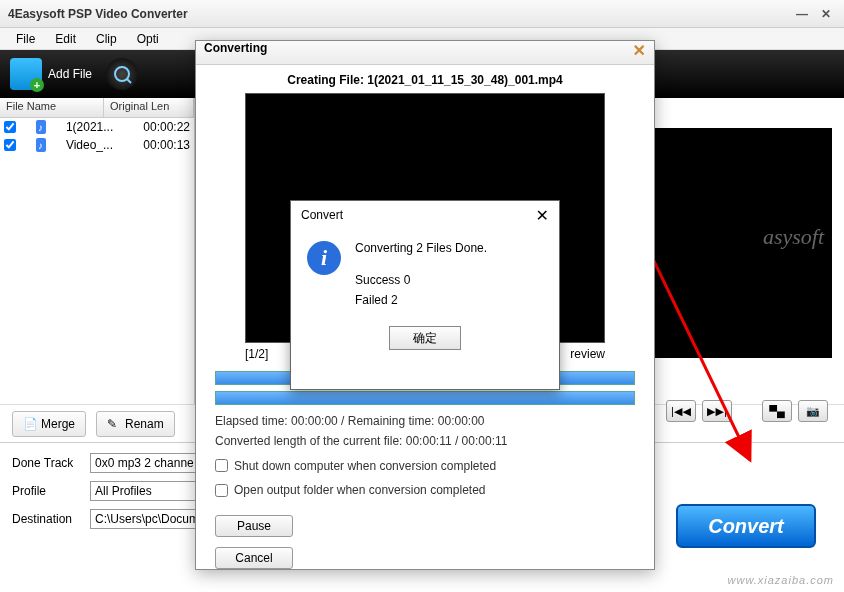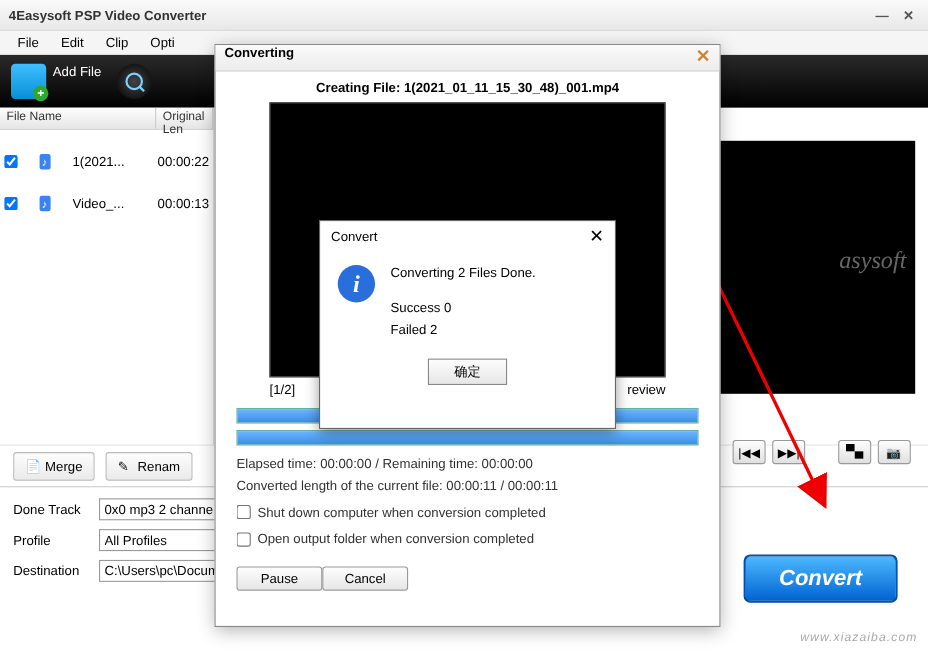--- a/index.html
+++ b/index.html
@@ -7,31 +7,31 @@
 
 .titlebar { height: 28px; background: linear-gradient(#fafafa, #e8e8e8); border-bottom: 1px solid #ccc; display: flex; align-items: center; padding: 0 8px; }
 .titlebar-title { font-weight: bold; color: #333; }
 .titlebar-spacer { flex: 1; }
 .titlebar-btn { width: 20px; height: 16px; margin-left: 4px; display: flex; align-items: center; justify-content: center; cursor: pointer; font-weight: bold; color: #555; }
 
 .menubar { height: 22px; background: #f5f5f5; border-bottom: 1px solid #ddd; display: flex; align-items: center; padding: 0 6px; }
 .menu-item { padding: 2px 10px; cursor: pointer; }
 
 .toolbar { height: 48px; background: linear-gradient(#2a2a2a, #000); display: flex; align-items: center; padding: 0 10px; gap: 14px; }
-.tb-btn { display: flex; align-items: flex-start; gap: 6px; color: #fff; cursor: pointer; }
+.tb-btn { display: flex; align-items: center; gap: 6px; color: #fff; cursor: pointer; }
 .tb-icon { width: 32px; height: 32px; border-radius: 16px; display: flex; align-items: center; justify-content: center; }
 .tb-icon.addfile { background: linear-gradient(#3dbfff,#0a8fd8); position: relative; border-radius: 4px; }
 .tb-icon.addfile::after { content: "+"; position: absolute; bottom: -2px; right: -2px; width: 14px; height: 14px; background: #2ea82e; color: #fff; border-radius: 7px; font-weight: bold; font-size: 11px; line-height: 14px; text-align: center; }
 .tb-icon.effect { background: radial-gradient(circle,#444,#000); border-radius: 50%; }
 
 .main { display: flex; height: 306px; }
 .file-panel { width: 195px; border-right: 1px solid #ccc; background: #fff; }
 .file-header { height: 20px; background: linear-gradient(#fefefe,#e5e5e5); border-bottom: 1px solid #ccc; display: flex; }
 .fh-cell { padding: 2px 6px; border-right: 1px solid #ccc; font-size: 11px; color: #333; }
-.file-row { display: flex; align-items: center; padding: 2px 4px; gap: 20px; margin-top: 20px; }
+.file-row { display: flex; align-items: center; padding: 2px 4px; gap: 20px; }
 .file-chk { width: 12px; height: 12px; }
 .file-ico { width: 14px; height: 14px; background: #3b82f6; border-radius: 2px; }
 .file-ico.note::after { content: "♪"; color: #fff; font-size: 10px; padding-left: 2px; }
 .file-name { width: 70px; overflow: hidden; text-overflow: ellipsis; white-space: nowrap; }
 .file-len { padding-left: 8px; }
 
 .preview-panel { flex: 1; background: #fff; position: relative; }
 .preview-video { position: absolute; right: 12px; top: 30px; width: 180px; height: 230px; background: #000; }
 .preview-logo { font-style: italic; font-family: Georgia, serif; font-size: 22px; color: #666; text-align: right; padding-right: 8px; padding-top: 96px; }
 .transport { position: absolute; right: 16px; top: 300px; display: flex; gap: 6px; }
@@ -53,21 +53,21 @@
 .dlg-title { height: 24px; background: linear-gradient(#fafafa,#ececec); display: flex; align-items: flex-start; padding: 0 8px; border-bottom: 1px solid #ccc; }
 .dlg-title-text { font-weight: bold; }
 .dlg-close { margin-left: auto; color: #c83; font-weight: bold; font-size: 16px; cursor: pointer; }
 .dlg-creating { text-align: center; font-weight: bold; padding: 8px 0 6px; }
 .dlg-video { width: 360px; height: 250px; background: #000; margin: 0 auto; border: 1px solid #555; }
 .dlg-tabs { width: 360px; margin: 4px auto 0; display: flex; justify-content: space-between; font-size: 11px; }
 .dlg-bars { width: 420px; margin: 10px auto 0; }
 .dlg-bar { height: 14px; background: linear-gradient(#6fb5ff,#3a8ee6); border: 1px solid #5a9; margin-bottom: 6px; }
 .dlg-stats { width: 420px; margin: 0 auto; font-size: 11px; color: #333; line-height: 1.7; }
 .dlg-chk { display: flex; align-items: center; gap: 6px; margin-top: 4px; }
-.dlg-btns { display: flex; width: 420px; margin: 14px auto 0; }
+.dlg-btns { display: flex; gap: 10px; width: 420px; margin: 14px auto 0; flex-direction: column; }
 .dlg-btn { width: 78px; height: 22px; background: linear-gradient(#fdfdfd,#e6e6e6); border: 1px solid #999; border-radius: 3px; cursor: pointer; }
 
 
 .msgbox { position: absolute; top: 200px; left: 290px; width: 270px; height: 190px; background: #fff; border: 1px solid #666; box-shadow: 0 4px 12px rgba(0,0,0,.4); z-index: 20; }
 .msg-title { height: 28px; display: flex; align-items: center; padding: 0 10px; }
 .msg-title-text { flex: 1; }
 .msg-x { font-size: 16px; cursor: pointer; }
 .msg-body { padding: 12px 16px; display: flex; gap: 14px; }
 .msg-ico { width: 34px; height: 34px; border-radius: 17px; background: #2a6edb; display: flex; align-items: center; justify-content: center; color: #fff; font-family: Georgia; font-size: 22px; font-weight: bold; font-style: italic; }
 .msg-text div { margin-bottom: 6px; }
@@ -106,21 +106,21 @@
           <circle cx="10" cy="10" r="7" fill="none" stroke="#7fd0ff" stroke-width="2"></circle>
           <line x1="15" y1="15" x2="19" y2="19" stroke="#7fd0ff" stroke-width="2"></line>
         </svg>
     </div>
   </div>
 </div>
 
 <div class="main">
   <div class="file-panel">
     <div class="file-header">
-      <div class="fh-cell" style="width:142px">File Name</div>
+      <div class="fh-cell" style="width:104px">File Name</div>
       <div class="fh-cell" style="flex:1">Original Len</div>
     </div>
     <div class="file-row">
       <input type="checkbox" class="file-chk" checked="" style="">
       <div class="file-ico note"></div>
       <span class="file-name">1(2021...</span>
       <span class="file-len">00:00:22</span>
     </div>
     <div class="file-row">
       <input type="checkbox" class="file-chk" checked="" style="">

